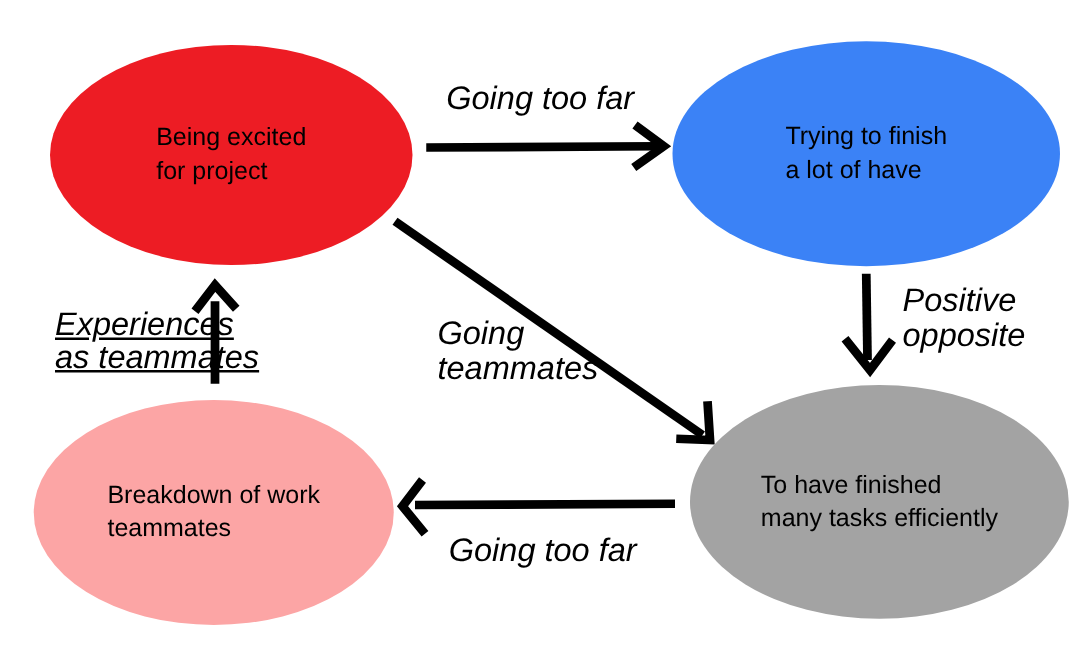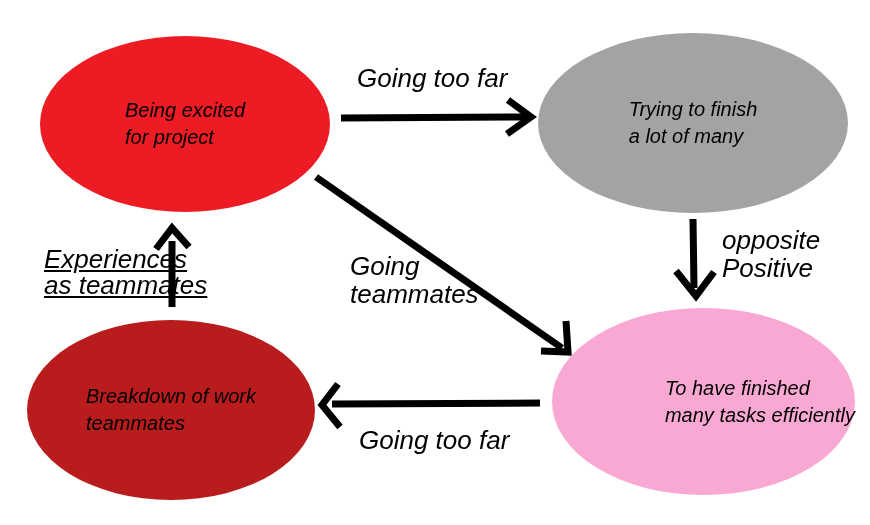--- a/index.html
+++ b/index.html
@@ -22,21 +22,20 @@
     stroke-linecap: butt;
     stroke-linejoin: miter;
     pointer-events: none;
   }
   .node {
     position: absolute;
     border-radius: 50%;
     display: flex;
     align-items: center;
     justify-content: center;
-    font-style: italic;
   }
   .node-label {
     font-size: 20px;
     line-height: 27px;
     text-align: left;
     white-space: nowrap;
   }
   .node-label span { display: block; }
   .node-red    { left: 40px;  top: 36px;  width: 290px; height: 176px; }
   .node-green  { left: 538px; top: 33px;  width: 310px; height: 180px; }
@@ -84,48 +83,48 @@
     </g>
   </svg>
 
   <div class="node node-red" style="background: rgb(237, 28, 36);">
     <div class="node-label">
       <span>Being excited</span>
       <span>for project</span>
     </div>
   </div>
 
-  <div class="node node-green" style="background: #a3a3a3;">
+  <div class="node node-green" style="background: #3b82f6;">
     <div class="node-label">
       <span>Trying to finish</span>
-      <span>a lot of many</span>
+      <span>a lot of have</span>
     </div>
   </div>
 
-  <div class="node node-blue" style="background: #f9a8d4; justify-content: flex-end;">
+  <div class="node node-blue" style="background: #a3a3a3;">
     <div class="node-label">
       <span>To have finished</span>
       <span>many tasks efficiently</span>
     </div>
   </div>
 
-  <div class="node node-yellow" style="background: #b91c1c;">
+  <div class="node node-yellow" style="background: #fca5a5;">
     <div class="node-label">
       <span>Breakdown of work</span>
       <span>teammates</span>
     </div>
   </div>
 
   <div class="edge-label lbl-top-going">
     <span>Going too far</span>
   </div>
 
   <div class="edge-label lbl-positive">
+    <span>Positive</span>
     <span>opposite</span>
-    <span>Positive</span>
   </div>
 
   <div class="edge-label lbl-good">
     <span>Going</span>
     <span>teammates</span>
   </div>
 
   <div class="edge-label lbl-experiences">
     <span>Experiences</span>
     <span>as teammates</span>

